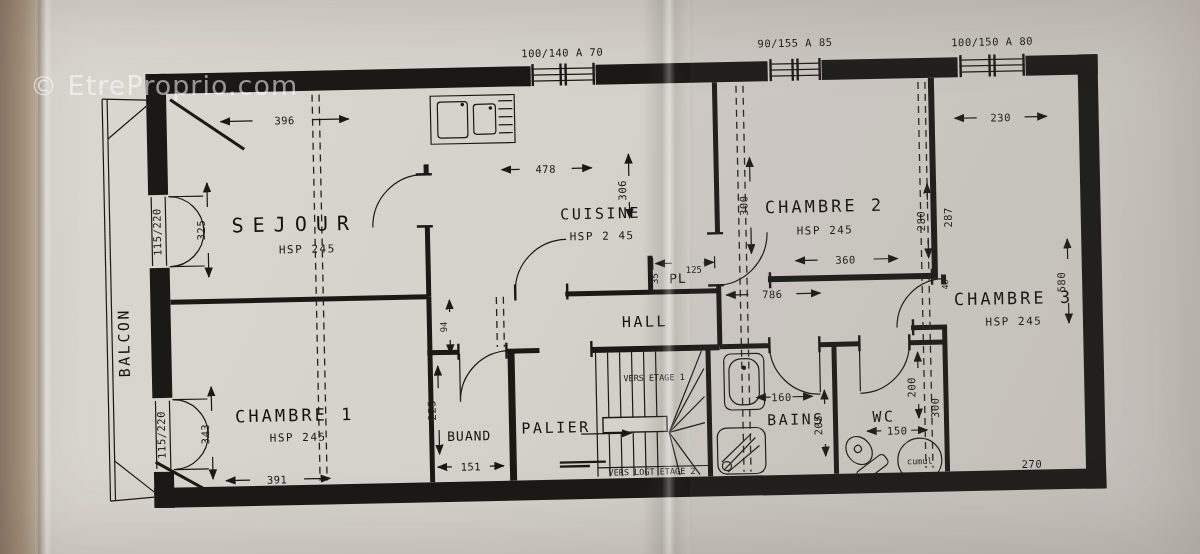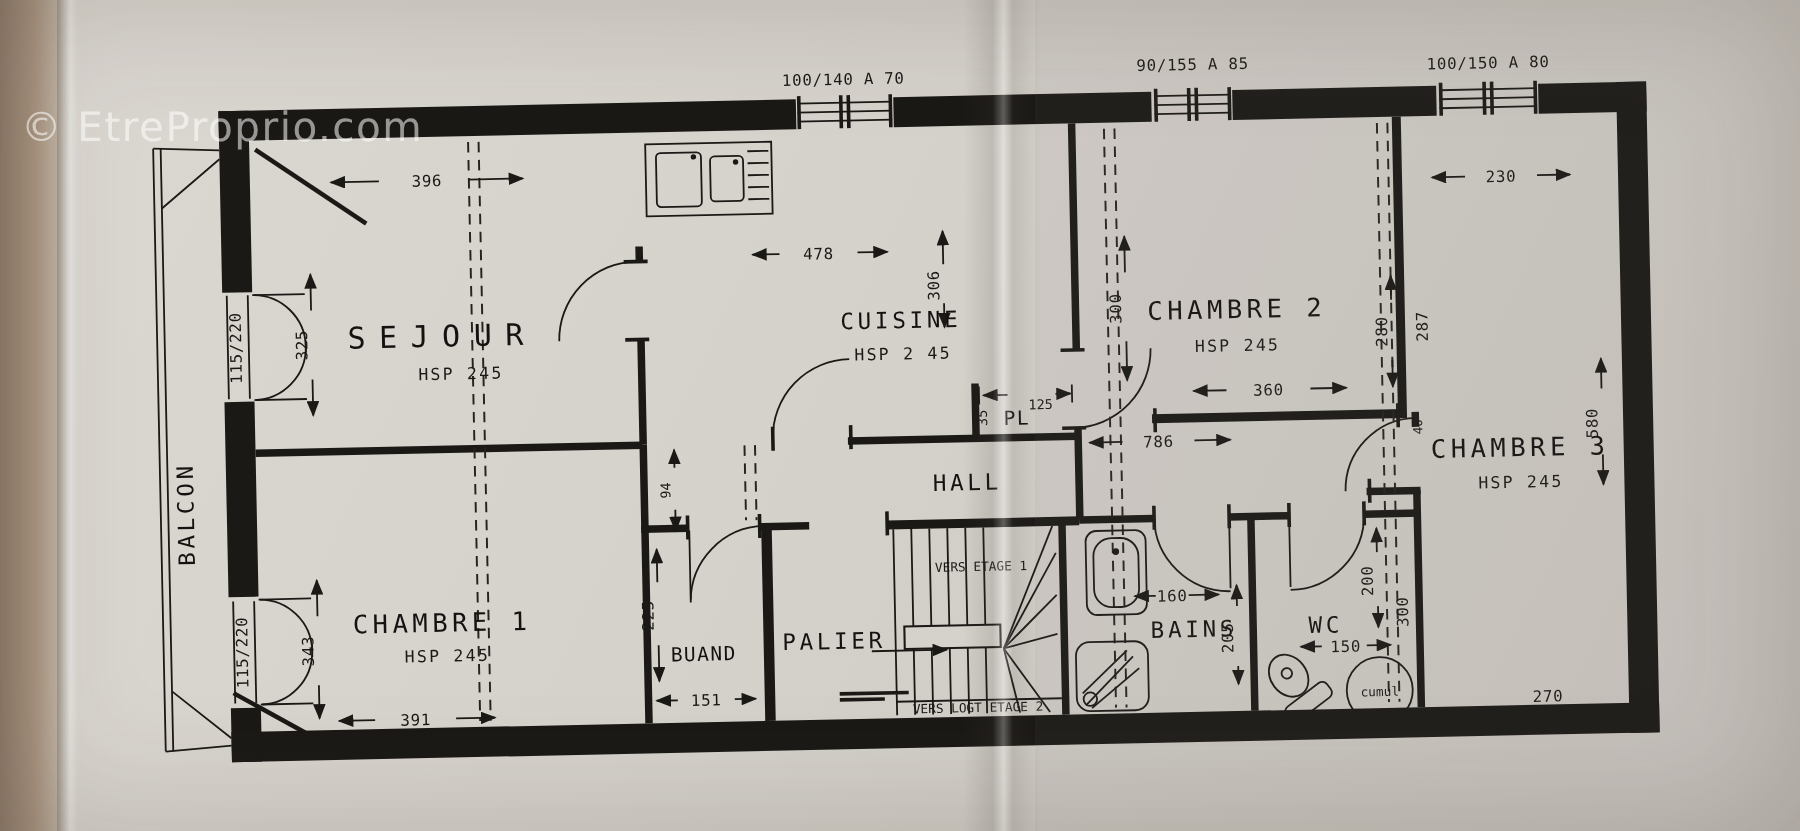--- a/index.html
+++ b/index.html
@@ -9,21 +9,21 @@
   .bg-left{position:absolute;left:0;top:0;width:46px;height:100%;
            background:linear-gradient(90deg,#8f7b6b 0%,#a8937f 50%,#bdb0a0 82%,rgba(189,176,160,0) 100%);}
   .paper-crease{position:absolute;left:38px;top:0;width:14px;height:100%;
            background:linear-gradient(90deg,rgba(0,0,0,.16),rgba(255,255,255,.30) 65%,rgba(0,0,0,0));}
   .fold{position:absolute;left:642px;top:0;width:52px;height:100%;pointer-events:none;
            background:linear-gradient(90deg,rgba(0,0,0,0) 0%,rgba(70,64,58,.15) 38%,rgba(255,255,255,.30) 52%,rgba(70,64,58,.13) 64%,rgba(0,0,0,0) 100%);}
   .right-tint{position:absolute;left:690px;top:0;right:0;height:100%;pointer-events:none;
            background:rgba(128,120,110,.08);}
   .vignette{position:absolute;inset:0;pointer-events:none;
            box-shadow:inset 0 0 90px rgba(70,58,46,.22);}
-  .watermark{position:absolute;left:14px;top:70px;font-size:27px;letter-spacing:1px;
+  .watermark{position:absolute;left:30px;top:70px;font-size:27px;letter-spacing:1px;
            color:rgba(255,255,255,.55);font-family:"DejaVu Sans",sans-serif;}
   svg.plan{position:absolute;left:0;top:0;}
   svg text{font-family:"DejaVu Sans Mono",monospace;text-anchor:middle;fill:#1b1916;}
   .wall{fill:#1b1916;}
   .ln{stroke:#1b1916;stroke-width:1.5;fill:none;}
   .thin{stroke-width:1.2;}
   .ln3{stroke:#1b1916;stroke-width:3;fill:none;}
   .tk{stroke:#1b1916;stroke-width:2.4;}
   .dash{stroke:#26231f;stroke-width:1.3;fill:none;stroke-dasharray:7 5;}
   .dimln{stroke:#1b1916;stroke-width:1.2;fill:none;}

